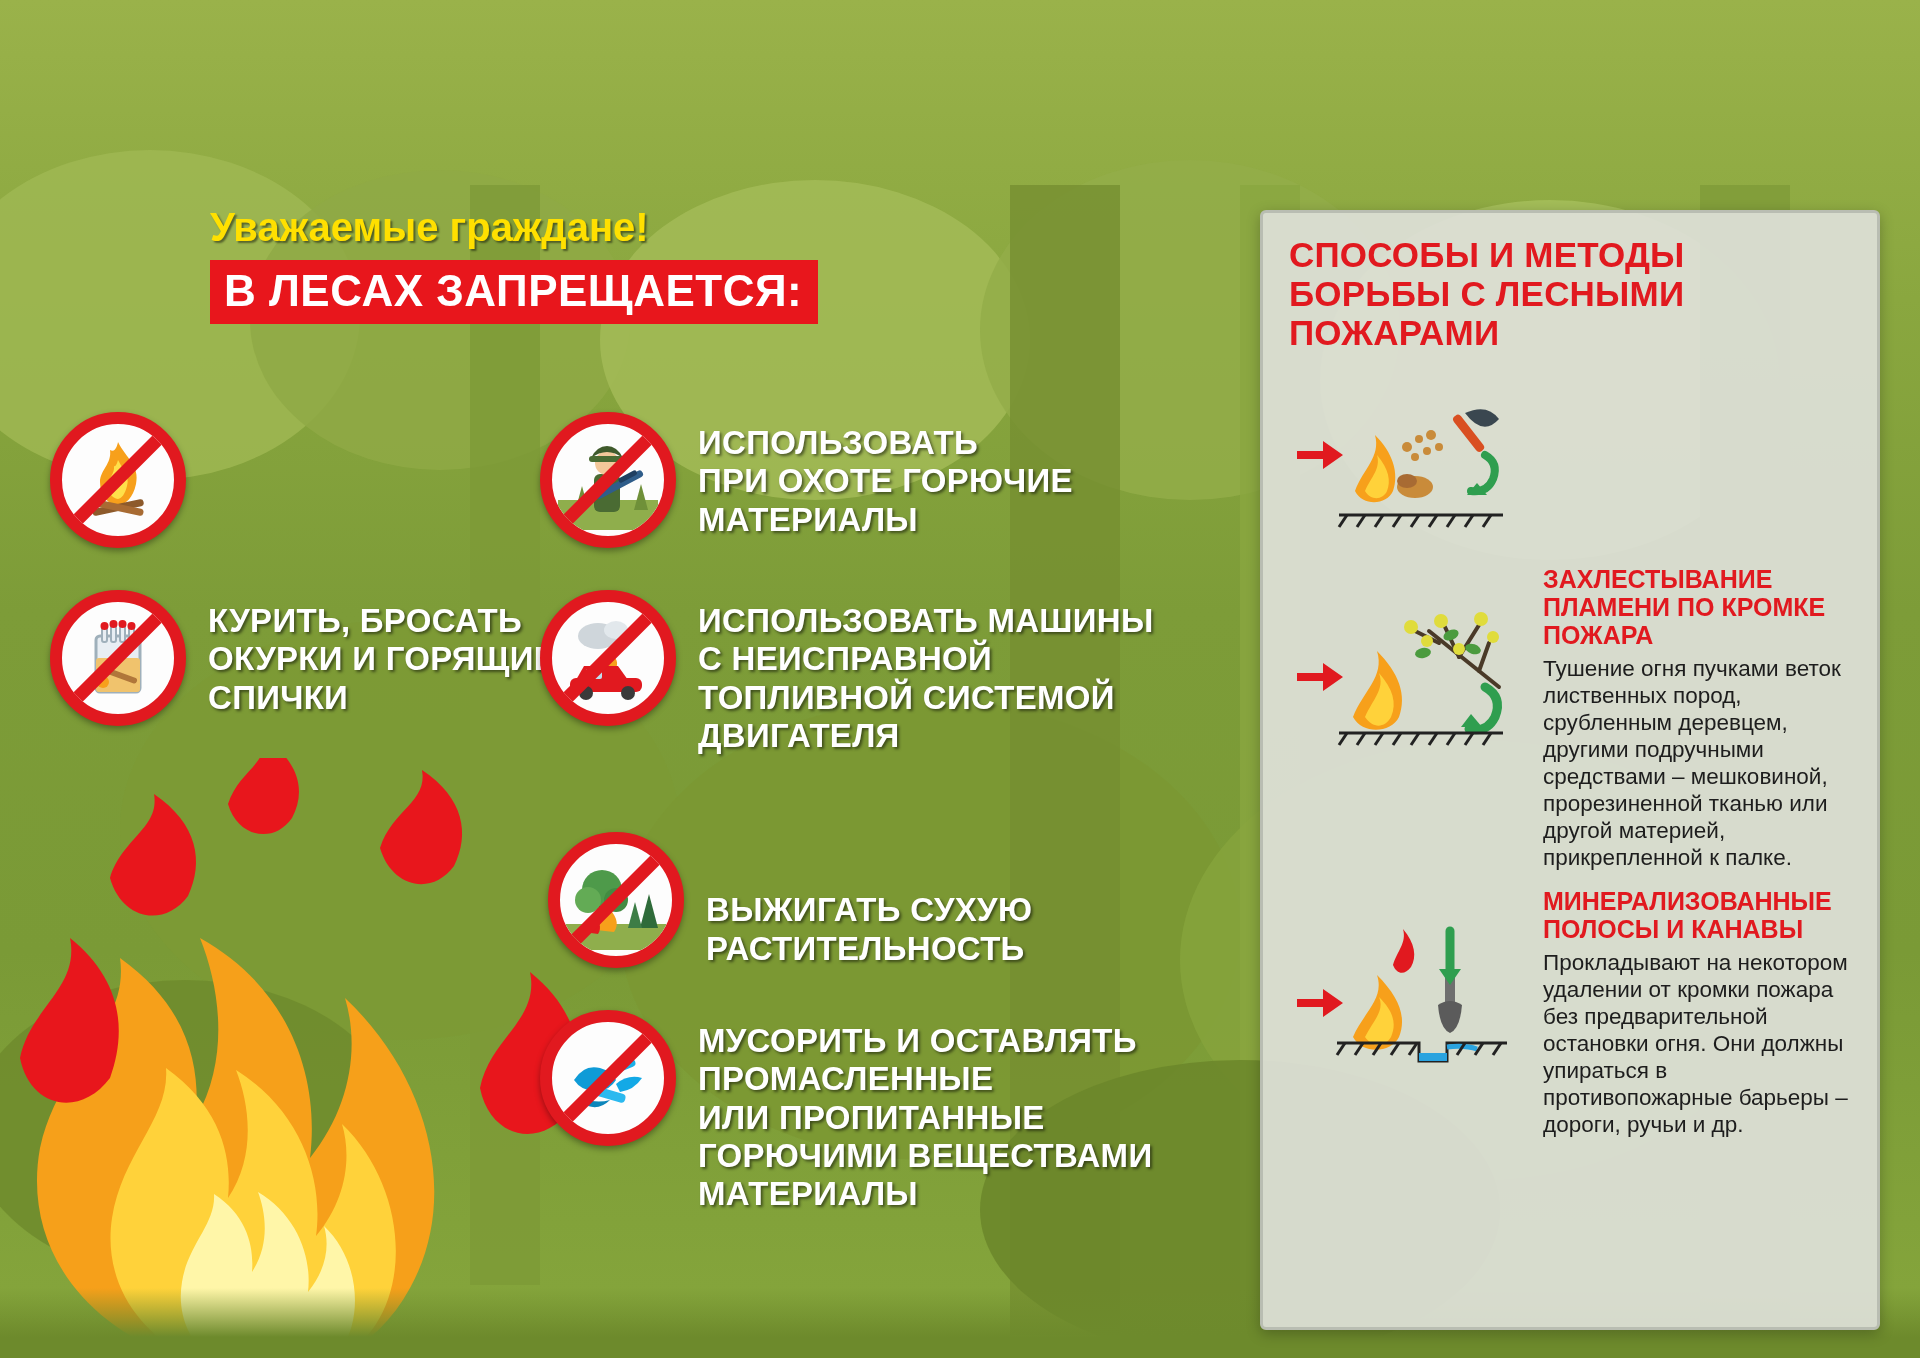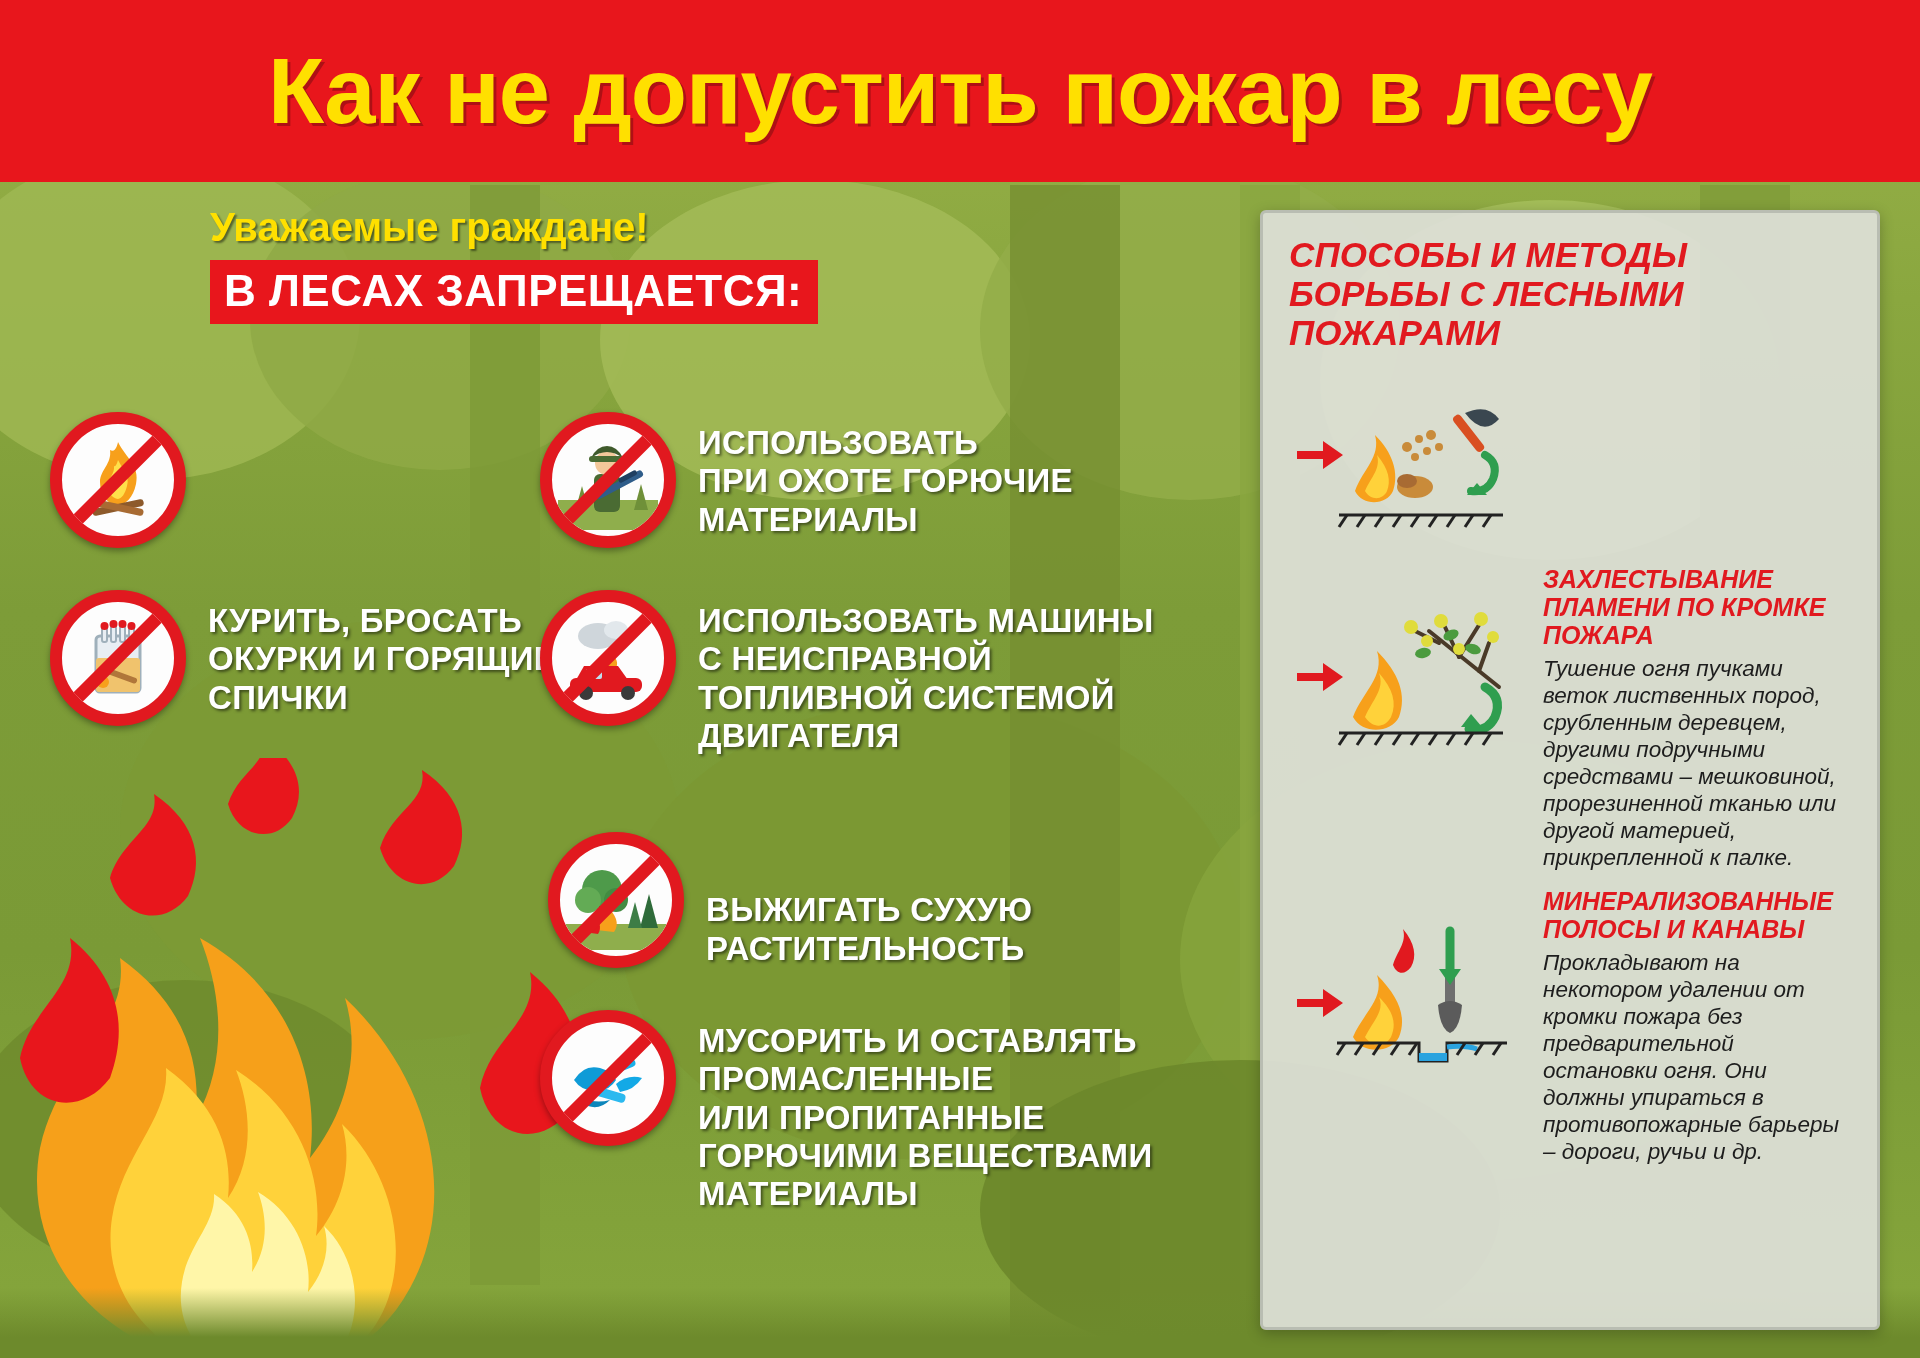--- a/index.html
+++ b/index.html
@@ -159,21 +159,20 @@
     top: 210px;
     width: 620px;
     height: 1120px;
     background: rgba(222,224,216,.93);
     border: 3px solid #b9bdb2;
     border-radius: 6px;
     box-shadow: 0 4px 14px rgba(0,0,0,.25);
     z-index: 12;
     padding: 22px 26px;
     box-sizing: border-box;
-    font-style: italic;
   }
   .panel h2 {
     margin: 0 0 16px 0;
     color: #e1191f;
     font-size: 35px;
     font-weight: bold;
     line-height: 1.12;
     text-transform: uppercase;
     letter-spacing: .2px;
   }
@@ -228,23 +227,20 @@
     <div class="bg-blob" style="left:1180px;top:740px;width:600px;height:440px;background:#86a33c;"></div>
     <div class="trunk" style="left:470px;top:185px;width:70px;height:1100px;background:#7d9a37;"></div>
     <div class="trunk" style="left:1010px;top:185px;width:110px;height:1150px;background:#768f31;"></div>
     <div class="trunk" style="left:1240px;top:185px;width:60px;height:1150px;background:#8aa640;"></div>
     <div class="trunk" style="left:1700px;top:185px;width:90px;height:1150px;background:#7e9b38;"></div>
     <div class="bg-blob" style="left:-30px;top:980px;width:430px;height:300px;background:#6f8b2d;"></div>
     <div class="bg-blob" style="left:980px;top:1060px;width:520px;height:300px;background:#6b862a;"></div>
   </div>
   <div class="grass"></div>
 
-  <div class="header">
-    <h1>Как не допустить пожар в лесу</h1>
-  </div>
 
   <div class="bigfire">
     <svg viewBox="0 0 640 620" width="640" height="620" aria-hidden="true">
       <g>
         <path d="M300 620 C140 600 60 500 80 390 C100 300 170 270 160 200 C230 250 240 310 236 360 C270 300 260 230 240 180 C330 230 360 320 350 400 C390 350 400 290 385 240 C470 320 500 440 450 530 C420 585 370 615 300 620 Z" fill="#f6a01a"></path>
         <path d="M300 620 C200 608 140 540 152 460 C162 395 210 360 206 310 C262 350 272 400 268 440 C296 398 290 348 276 312 C340 352 364 420 356 478 C386 442 392 400 382 366 C438 420 452 510 416 566 C394 600 356 616 300 620 Z" fill="#ffd23a"></path>
         <path d="M300 620 C246 614 214 572 222 524 C228 486 256 466 254 436 C288 458 294 490 292 514 C310 486 306 456 298 434 C338 458 352 500 348 534 C366 512 370 488 364 468 C398 500 404 556 382 590 C370 608 340 618 300 620 Z" fill="#fff6a8"></path>
         <path d="M60 300 C70 250 120 230 110 180 C160 220 168 270 150 320 C120 360 70 350 60 300 Z" fill="#e8161c"></path>
         <path d="M520 330 C530 280 580 262 570 214 C620 254 628 304 610 352 C580 392 530 380 520 330 Z" fill="#e8161c"></path>
         <path d="M150 120 C162 80 200 70 194 36 C238 66 244 104 228 138 C204 170 162 162 150 120 Z" fill="#e8161c"></path>

